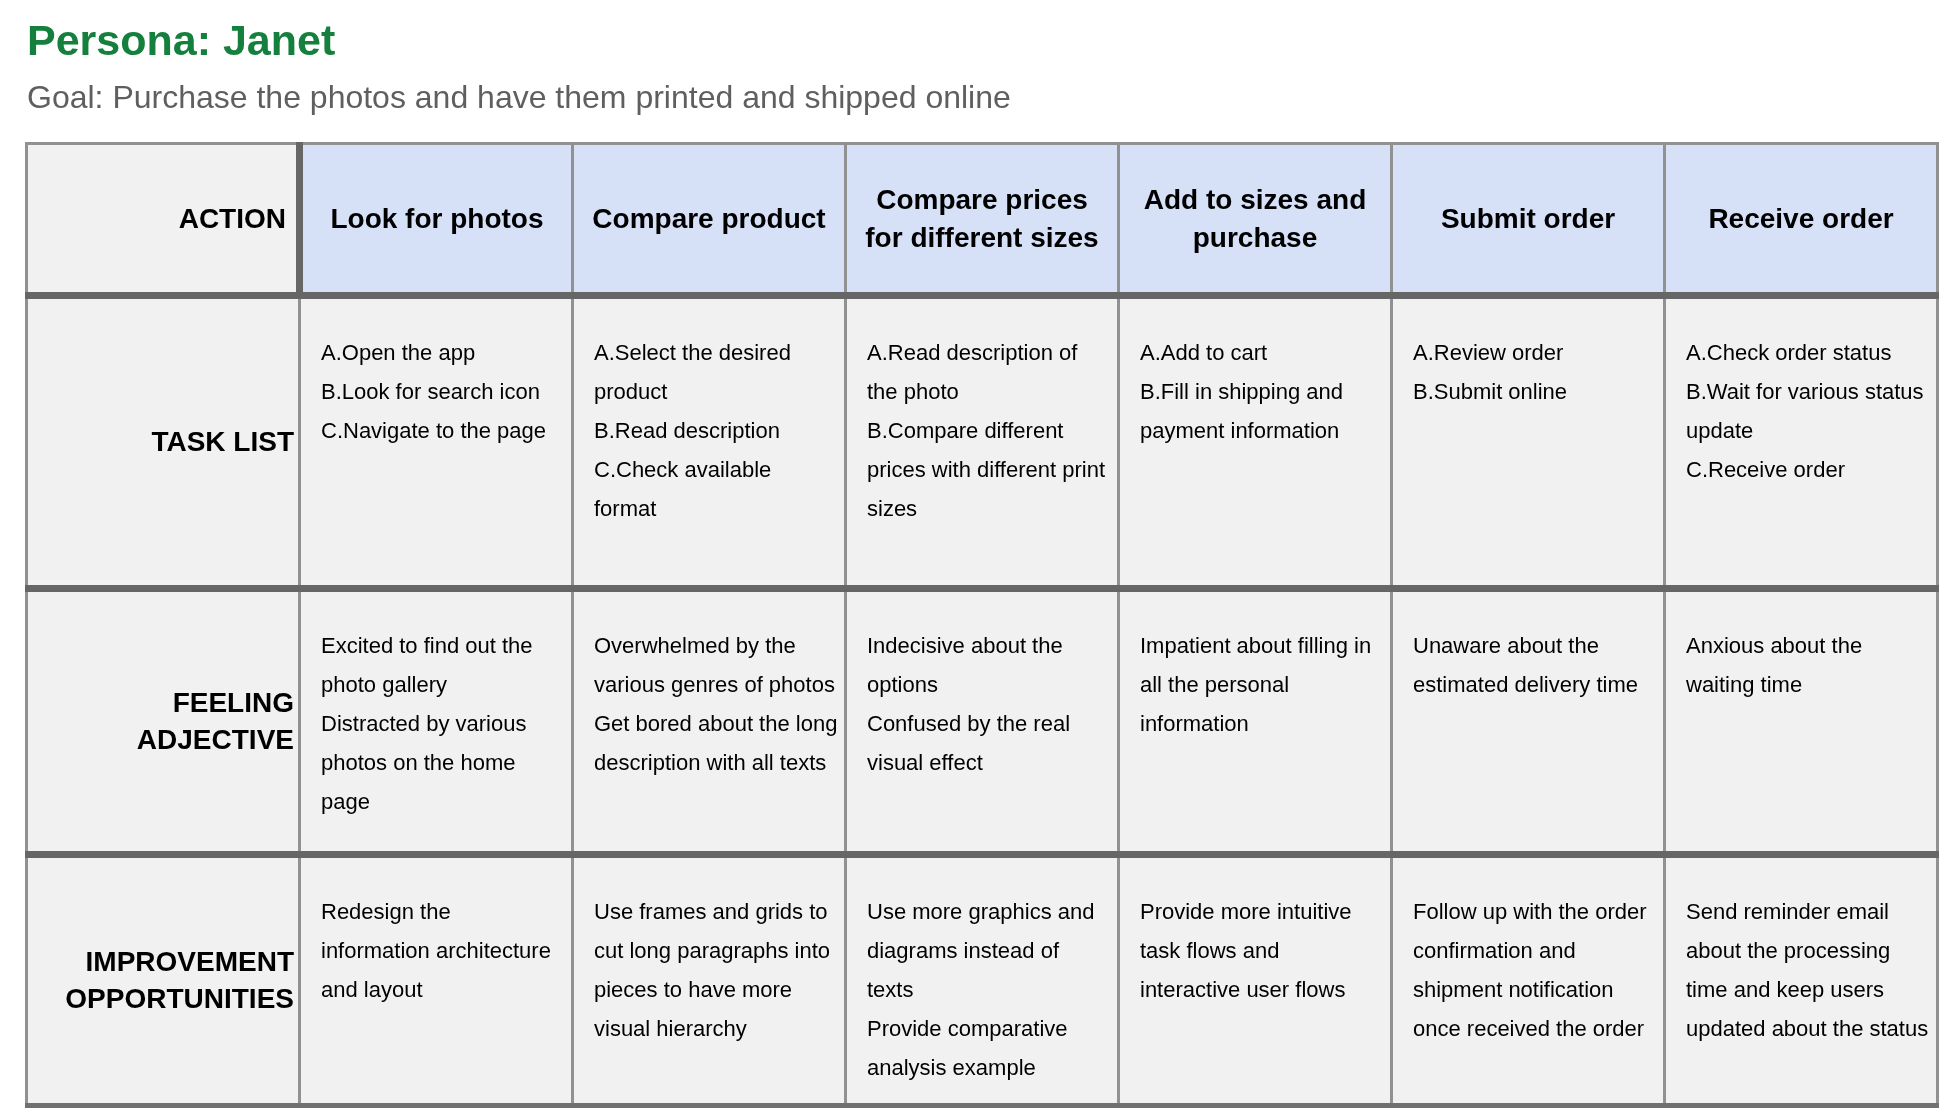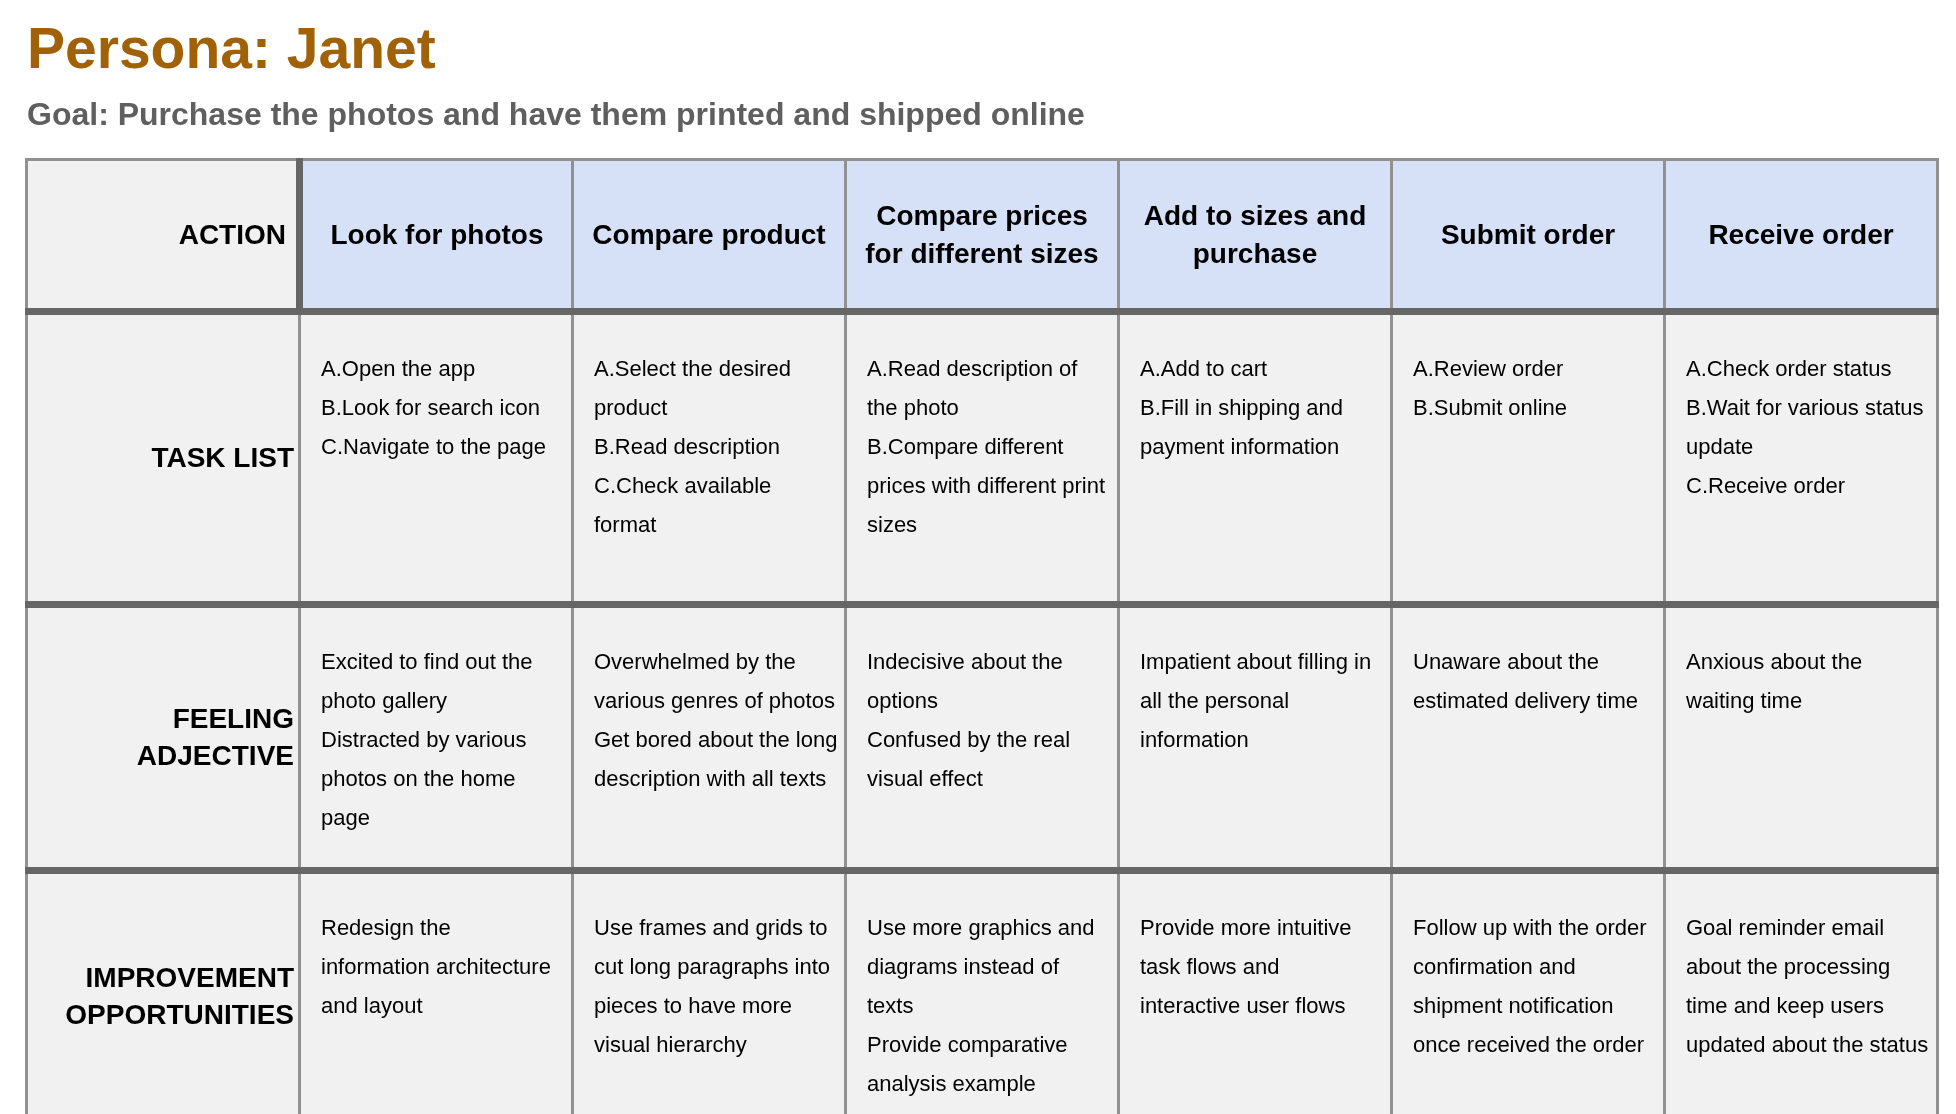--- a/index.html
+++ b/index.html
@@ -8,29 +8,29 @@
     width: 1956px;
     height: 1114px;
     background: #ffffff;
     overflow: hidden;
     font-family: "Liberation Sans", sans-serif;
   }
   .page {
     padding: 16px 0 0 27px;
   }
   .title {
-    font-size: 57px;
+    font-size: 43px;
     font-weight: bold;
-    color: #a16207;
+    color: #15803d;
     margin: 0;
     line-height: 1.15;
   }
   .subtitle {
     font-size: 32px;
-    font-weight: bold;
+    font-weight: normal;
     color: var(--subtitle-text, #5f5f5f);
     margin: 14px 0 0 0;
     line-height: 1.15;
   }
   table.journey {
     border-collapse: collapse;
     table-layout: fixed;
     width: 1913px;
     margin: 26px 0 0 -2px;
   }
@@ -178,18 +178,18 @@
             <p>Use more graphics and diagrams instead of texts</p>
             <p>Provide comparative analysis example</p>
           </td>
           <td class="body-cell">
             <p>Provide more intuitive task flows and interactive user flows</p>
           </td>
           <td class="body-cell">
             <p>Follow up with the order confirmation and shipment notification once received the order</p>
           </td>
           <td class="body-cell">
-            <p>Goal reminder email about the processing time and keep users updated about the status</p>
+            <p>Send reminder email about the processing time and keep users updated about the status</p>
           </td>
         </tr>
       </tbody>
   </table>
 </div>
 
 </body></html>

